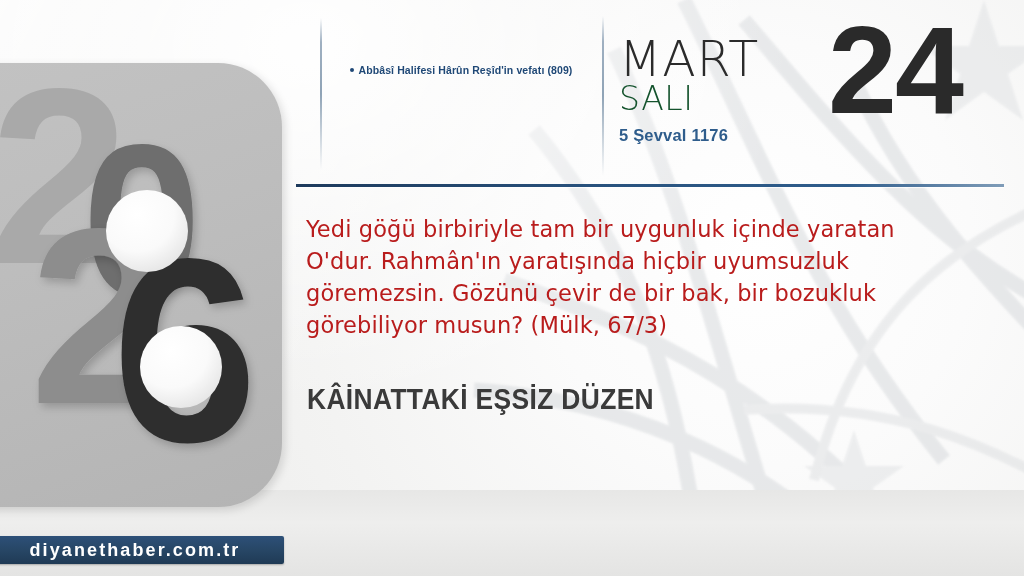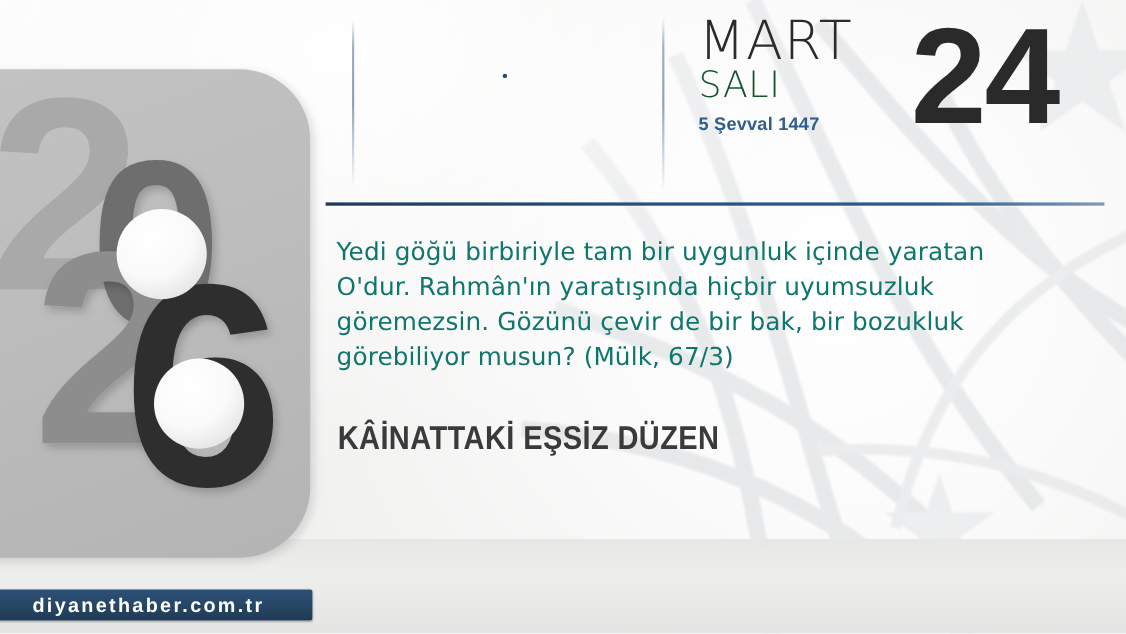--- a/index.html
+++ b/index.html
@@ -129,23 +129,22 @@
     background: #1f4876;
     vertical-align: middle;
     margin-right: 5px;
     margin-bottom: 2px;
   }
 
   
   .datecol {
     position: absolute;
     left: 619px;
-    top: 14px;
+    top: 36px;
     width: 210px;
-    margin-left: 16px;
   }
   .month {
     font-size: 49px;
     line-height: 0.96;
     letter-spacing: 1px;
     color: #2b2b2b;
     font-weight: 300;
     font-family: "DejaVu Sans", sans-serif;
   }
   .weekday {
@@ -181,21 +180,21 @@
   }
 
   
   .verse {
     position: absolute;
     left: 306px;
     top: 214px;
     width: 600px;
     font-size: 22.5px;
     line-height: 1.42;
-    color: #0f766e;
+    color: #b91c1c;
     font-weight: 400;
     letter-spacing: 0.1px;
     font-family: "DejaVu Sans", sans-serif;
   }
 
   
   .headline {
     position: absolute;
     left: 307px;
     top: 382px;
@@ -296,28 +295,28 @@
     </div>
   </div>
   <div class="logo-panel-shadow"></div>
 
   <div class="vrule vrule-left"></div>
   <div class="vrule vrule-right"></div>
   <div class="hrule"></div>
 
   <div class="events">
     <div class="event-item">
-      <span class="dot"></span>
+      <span class="dot"></span><span>Abbâsî Halifesi Hârûn Reşîd'in vefatı (809)</span>
     </div>
   </div>
 
   <div class="datecol">
     <div class="month">MART</div>
     <div class="weekday">SALI</div>
-    <div class="hijri">5 Şevval 1447</div>
+    <div class="hijri">5 Şevval 1176</div>
   </div>
 
   <div class="daynum">24</div>
 
   <div class="verse">Yedi göğü birbiriyle tam bir uygunluk içinde yaratan O'dur. Rahmân'ın yaratışında hiçbir uyumsuzluk göremezsin. Gözünü çevir de bir bak, bir bozukluk görebiliyor musun? (Mülk, 67/3)</div>
 
   <div class="headline">KÂİNATTAKİ EŞSİZ DÜZEN</div>
 
   <div class="urlbar">
     <span class="urlbar-text">diyanethaber.com.tr</span>

